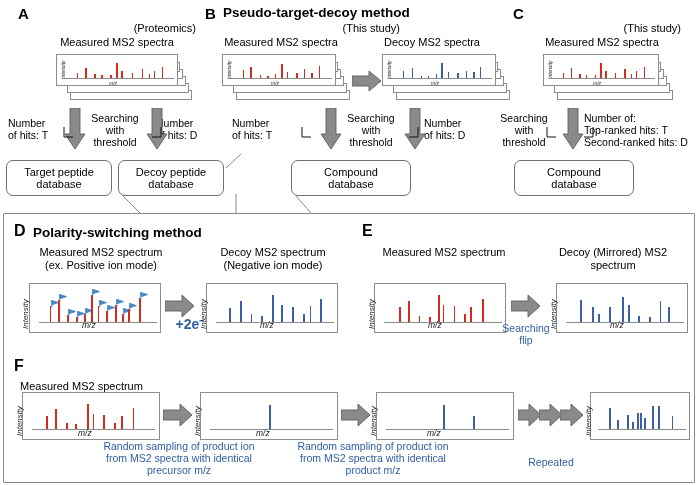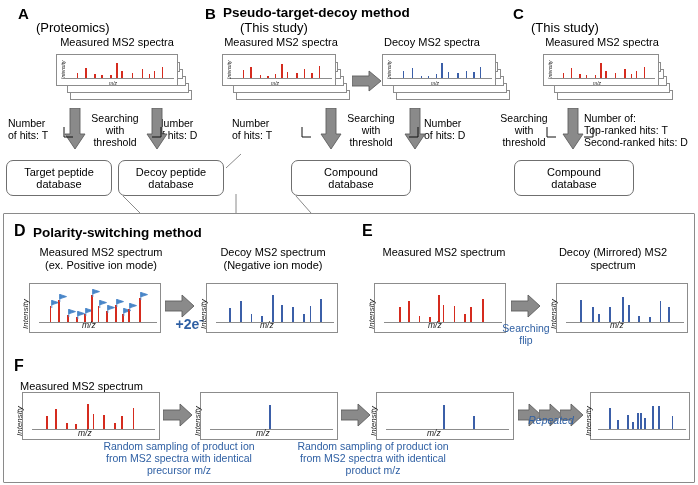--- a/index.html
+++ b/index.html
@@ -13,21 +13,21 @@
     -webkit-font-smoothing:antialiased;
   }
   .stage{position:absolute;left:0;top:0;width:698px;height:485px;}
 
   
   .abs{position:absolute;}
 
   
   .plabel{font-weight:bold;font-size:15px;line-height:15px;color:#000;}
   .ptitle{font-weight:bold;font-size:13.5px;line-height:14px;color:#000;}
-  .psub{font-size:13px;line-height:12px;color:#000;text-align:left;}
+  .psub{font-size:11px;line-height:12px;color:#000;text-align:right;}
   .caption{font-size:11px;line-height:12.5px;color:#000;text-align:center;}
 
   
   .dbbox{
     border:1.3px solid #6f6f6f;border-radius:7px;background:#fff;
     display:flex;align-items:center;justify-content:center;
     text-align:center;font-size:11px;line-height:12.5px;color:#000;
   }
 
   
@@ -508,15 +508,15 @@
       </div>
   </div>
   <div class="ylab abs" style="left:584px;top:436px;font-size:8px;">Intensity</div>
 
   <div class="bluetxt" style="left:86px;top:440px;width:186px;white-space:pre-line;">Random sampling of product ion
 from MS2 spectra with identical
 precursor m/z</div>
   <div class="bluetxt" style="left:280px;top:440px;width:186px;white-space:pre-line;">Random sampling of product ion
 from MS2 spectra with identical
 product m/z</div>
-  <div class="bluetxt" style="left:506px;top:414px;width:90px;font-style:italic;">Repeated</div>
+  <div class="bluetxt" style="left:506px;top:456px;width:90px;">Repeated</div>
 
 </div>
 
 </body></html>

